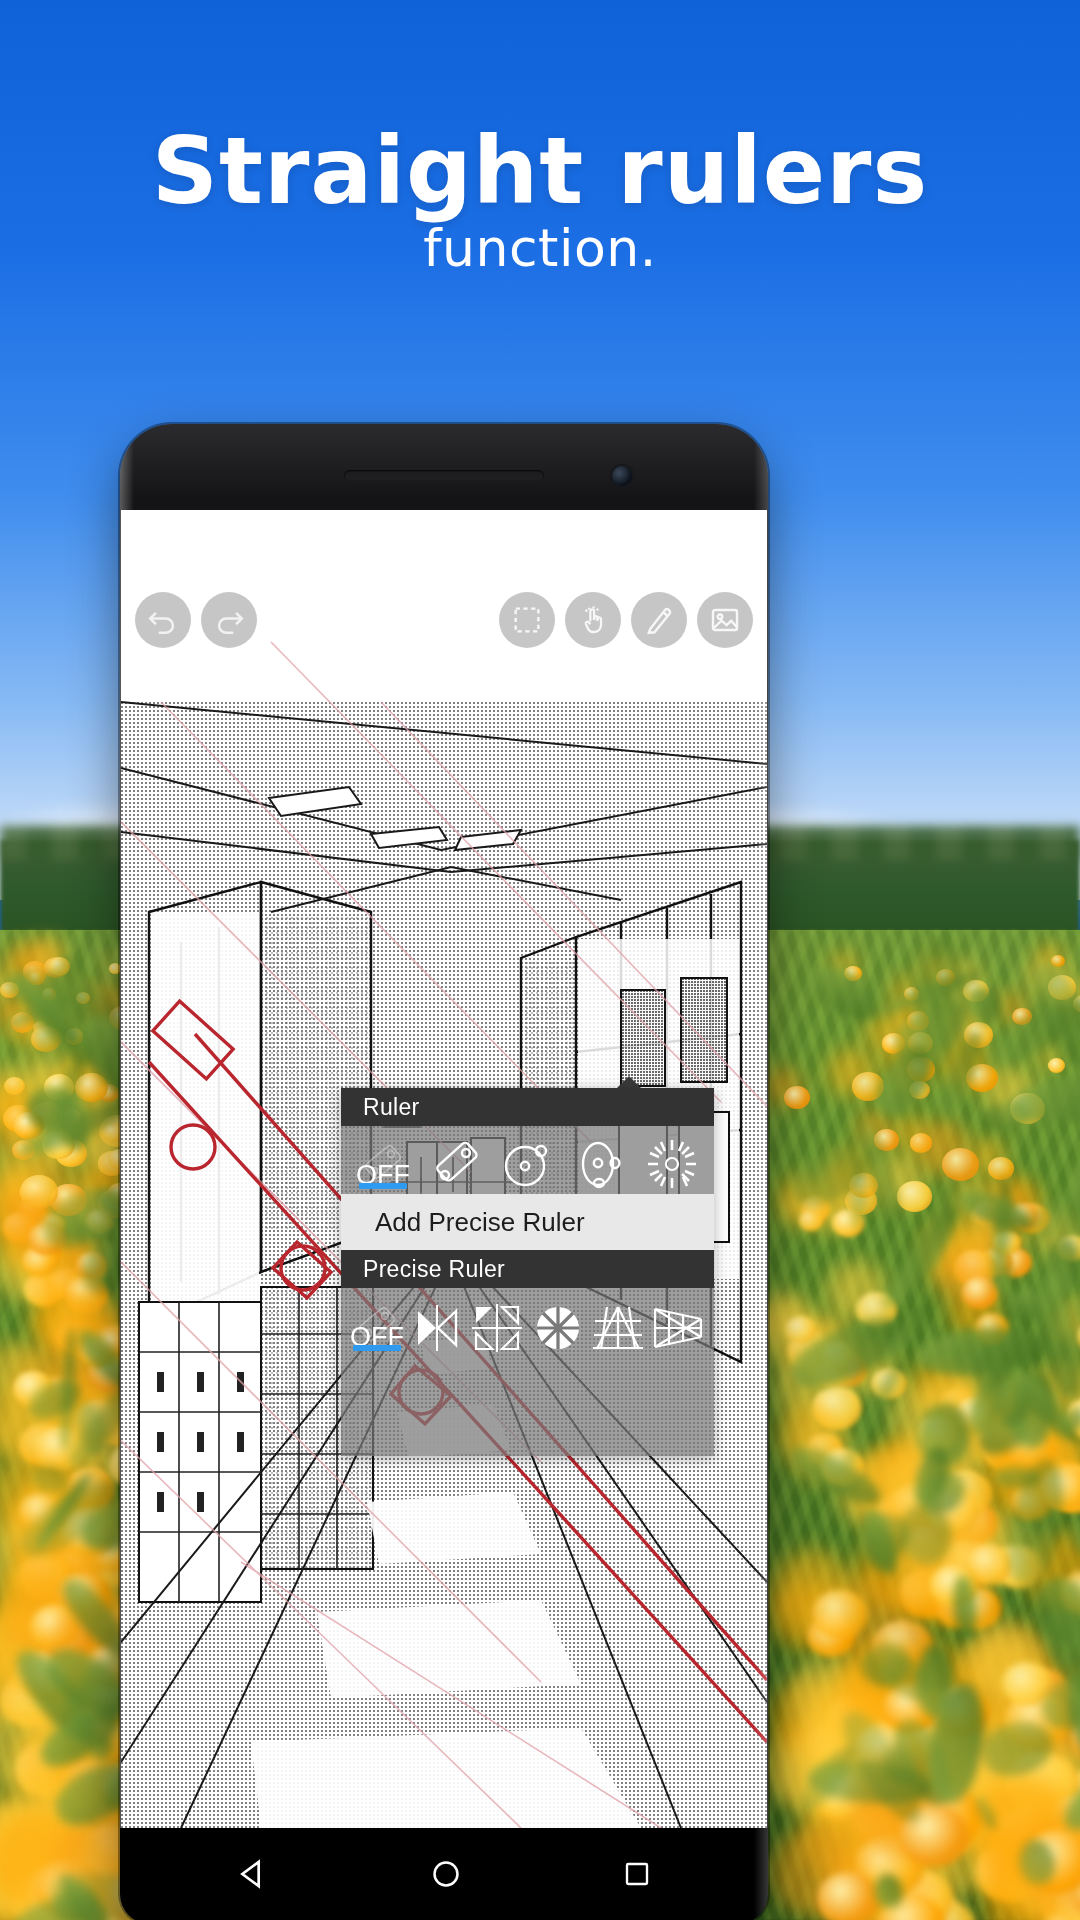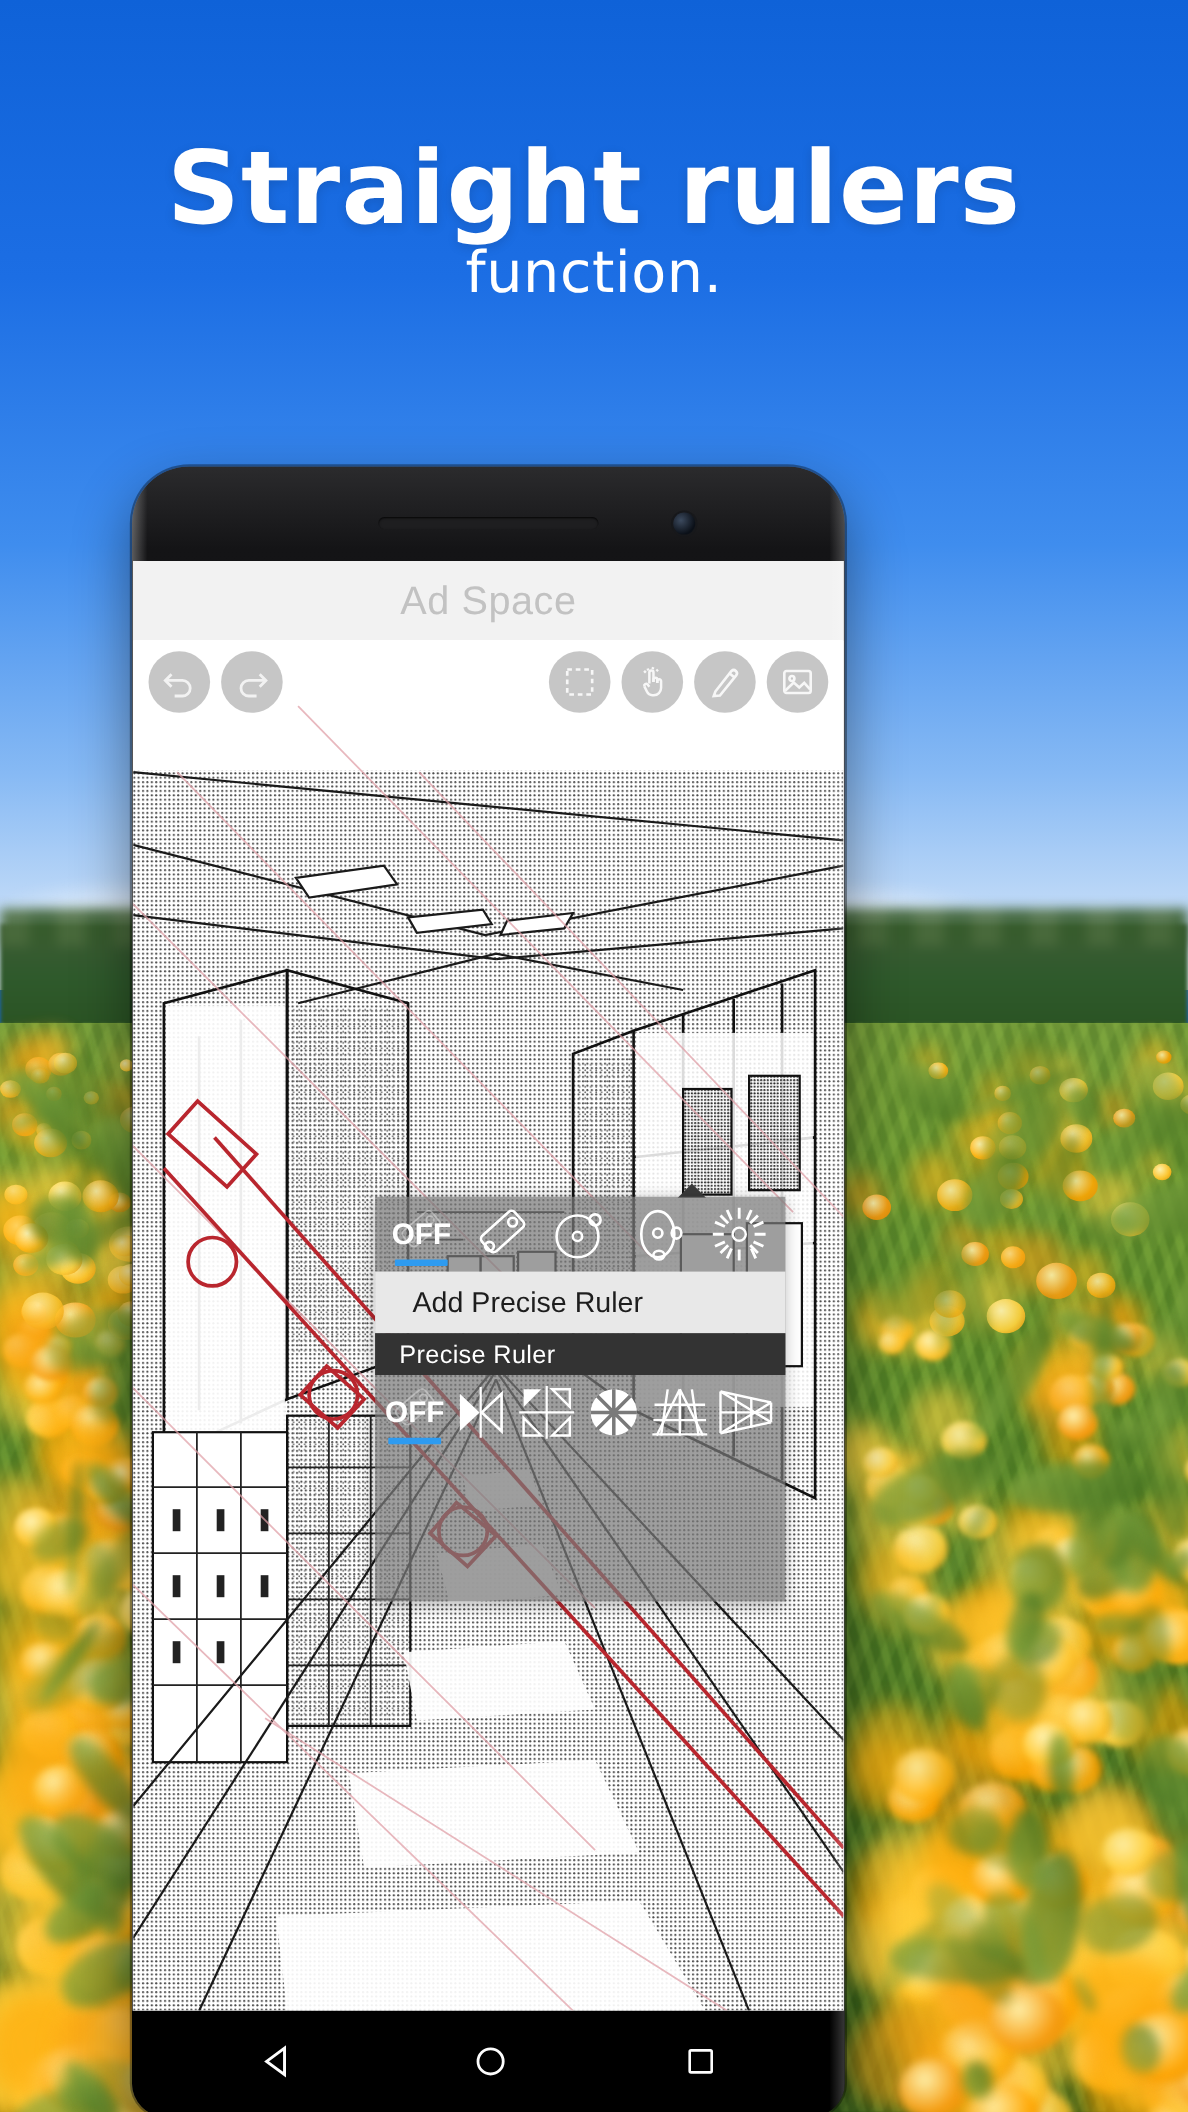--- a/index.html
+++ b/index.html
@@ -137,21 +137,21 @@
     height:38px; background:#333333; color:#ffffff;
     display:flex; align-items:center; padding-left:22px;
     font-size:23px; letter-spacing:.3px;
   }
   .icon-row {
     height:68px; display:flex; align-items:center; justify-content:space-around;
     padding:0 6px; position:relative;
   }
   .icon-cell {
     width:60px; height:62px; position:relative;
-    display:flex; align-items:center; justify-content:center;font-weight:bold;
+    display:flex; align-items:flex-end; justify-content:center;
   }
   .off-txt { color:#fff; font-size:27px; letter-spacing:0px; }
   .sel-bar {
     position:absolute; left:6px; bottom:2px; width:48px; height:6px;
     background:#2e9bf0; border-radius:1px;
   }
   .menu-item {
     height:56px; background:#e8e8e8; color:#1d1d1d;
     display:flex; align-items:center; padding-left:34px; font-size:26px;
     border-bottom:1px solid #c9c9c9;
@@ -741,21 +741,20 @@
 
 <div class="headline">Straight rulers</div>
 <div class="subhead">function.</div>
 
 <div id="phone">
   <div class="speaker"></div>
   <div class="cam"></div>
 
   <div id="screen">
 
-    <div class="adspace">Ad Space</div>
 
     <div id="canvas">
       <svg width="646" height="1246" viewBox="0 0 646 1246">
         <defs>
           <pattern id="ht" width="4" height="4" patternUnits="userSpaceOnUse">
             <circle cx="1" cy="1" r="0.95" fill="#4a4a4a"></circle>
           </pattern>
           <pattern id="htl" width="5" height="5" patternUnits="userSpaceOnUse">
             <circle cx="1" cy="1" r="0.8" fill="#6a6a6a"></circle>
           </pattern>
@@ -932,20 +931,21 @@
           <rect x="3" y="4.5" width="18" height="15" rx="1.5"></rect>
           <circle cx="8.2" cy="9.6" r="1.7"></circle>
           <path d="M3.6 18 L9.4 12.4 L13.2 15.8 L16.6 12.6 L20.6 17"></path>
         </svg>
       </div>
     </div>
 
     <div class="panel-caret"></div>
     <div id="panel">
 
+      <div class="sect-head">Ruler</div>
 
       <div class="icon-row">
         <div class="icon-cell">
           <svg width="58" height="48" viewBox="0 0 58 48">
             <g fill="none" stroke="#d9d9d9" stroke-width="1.6" opacity=".55">
               <rect x="12" y="10" width="34" height="18" rx="4" transform="rotate(-40 29 19)"></rect>
               <circle cx="20" cy="28" r="3.4"></circle>
                 <circle cx="37" cy="11" r="3.4"></circle>
             </g>
           </svg>

